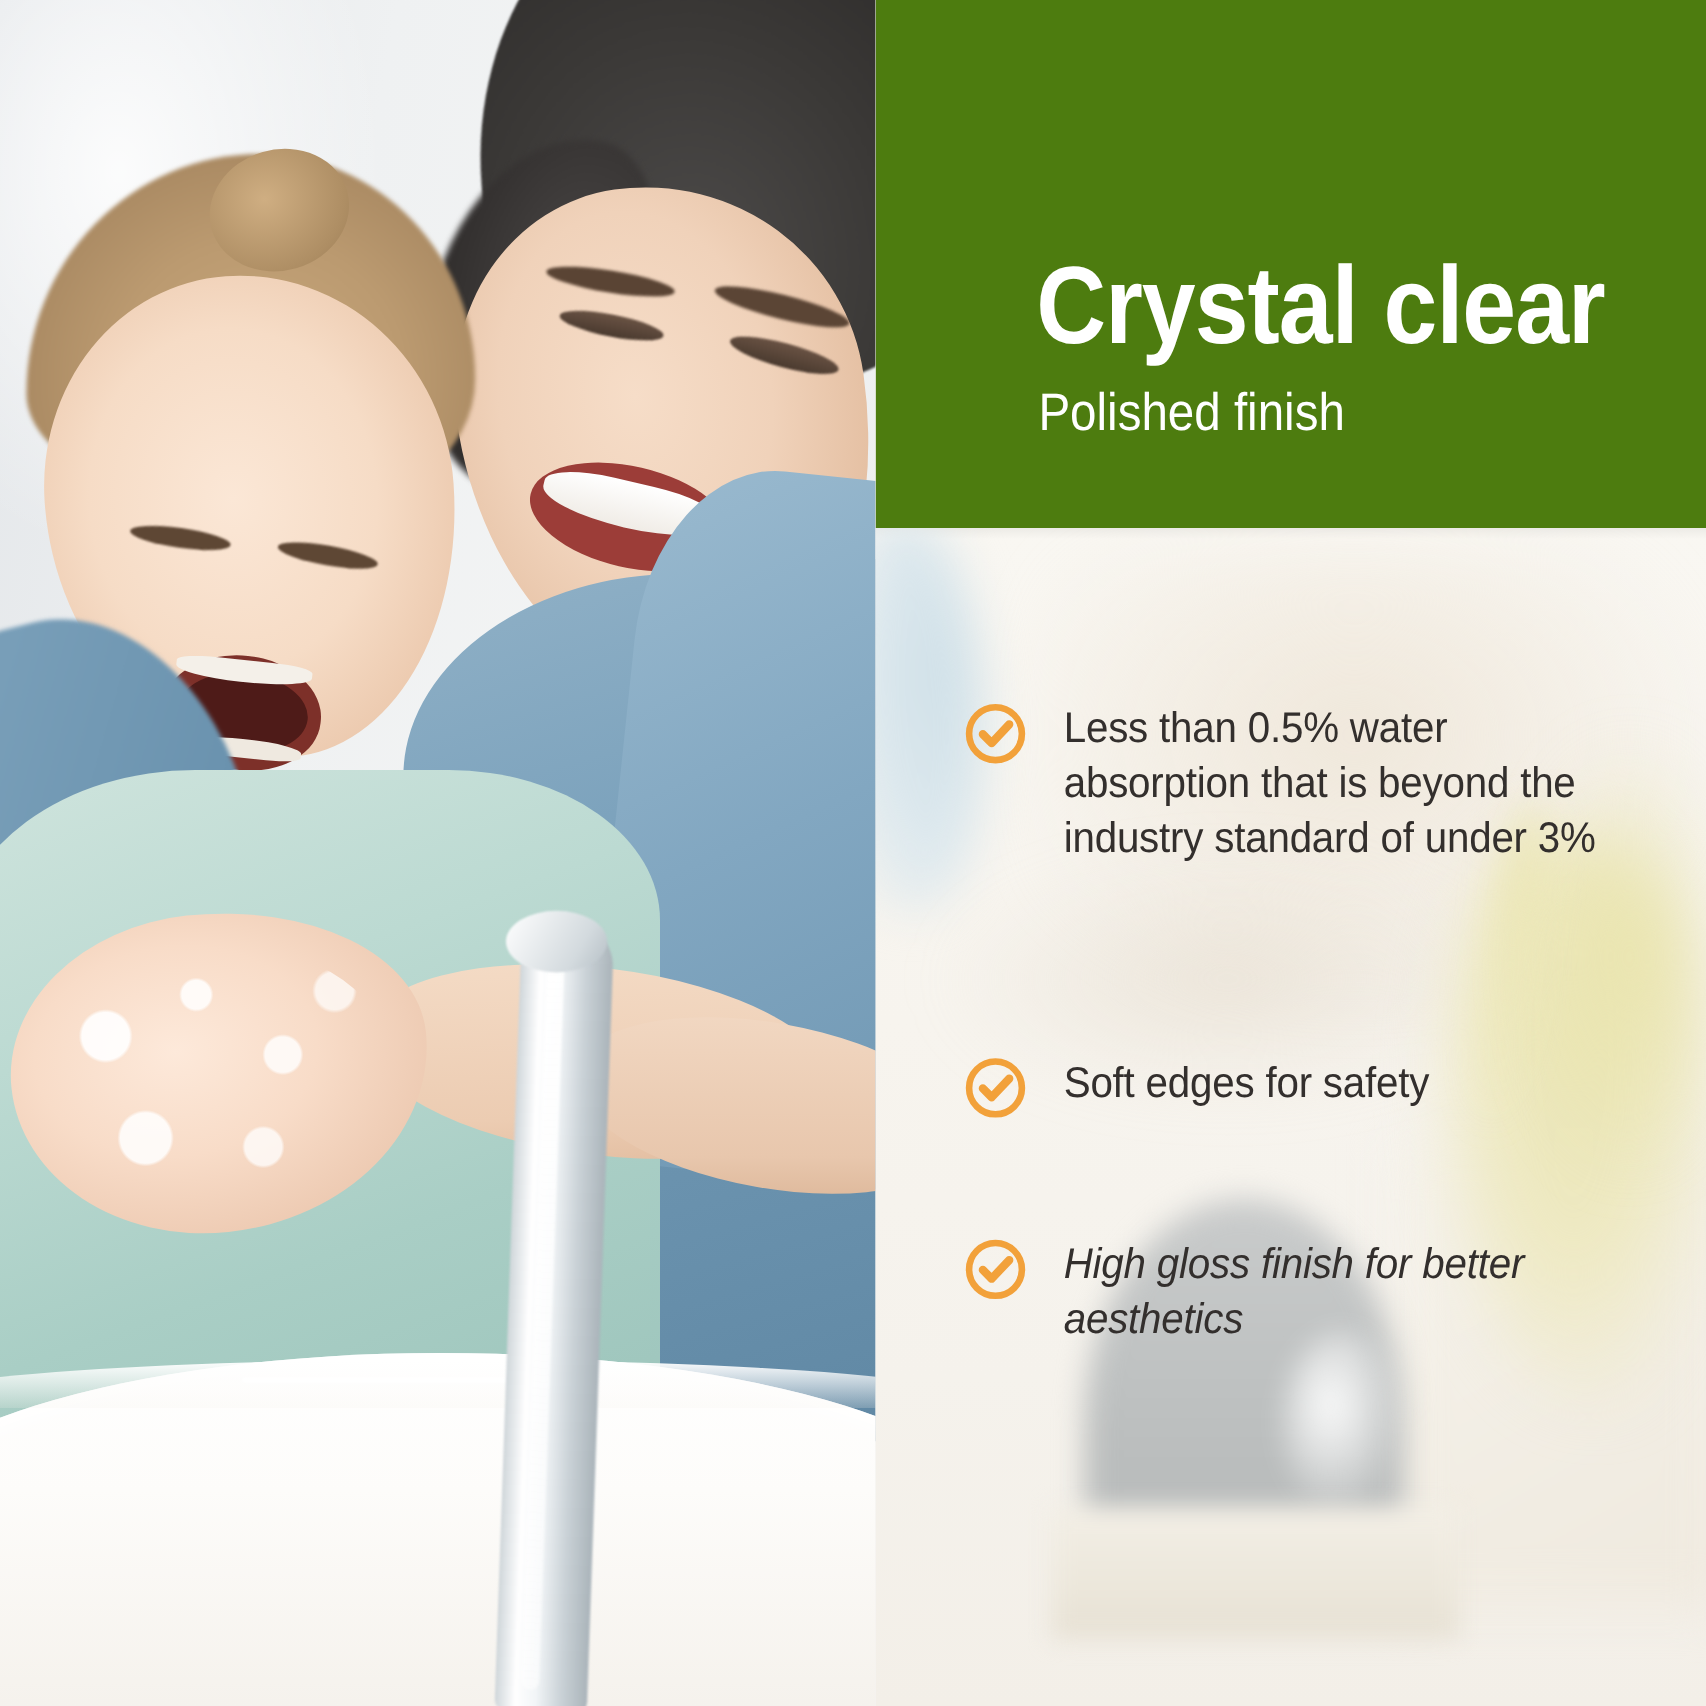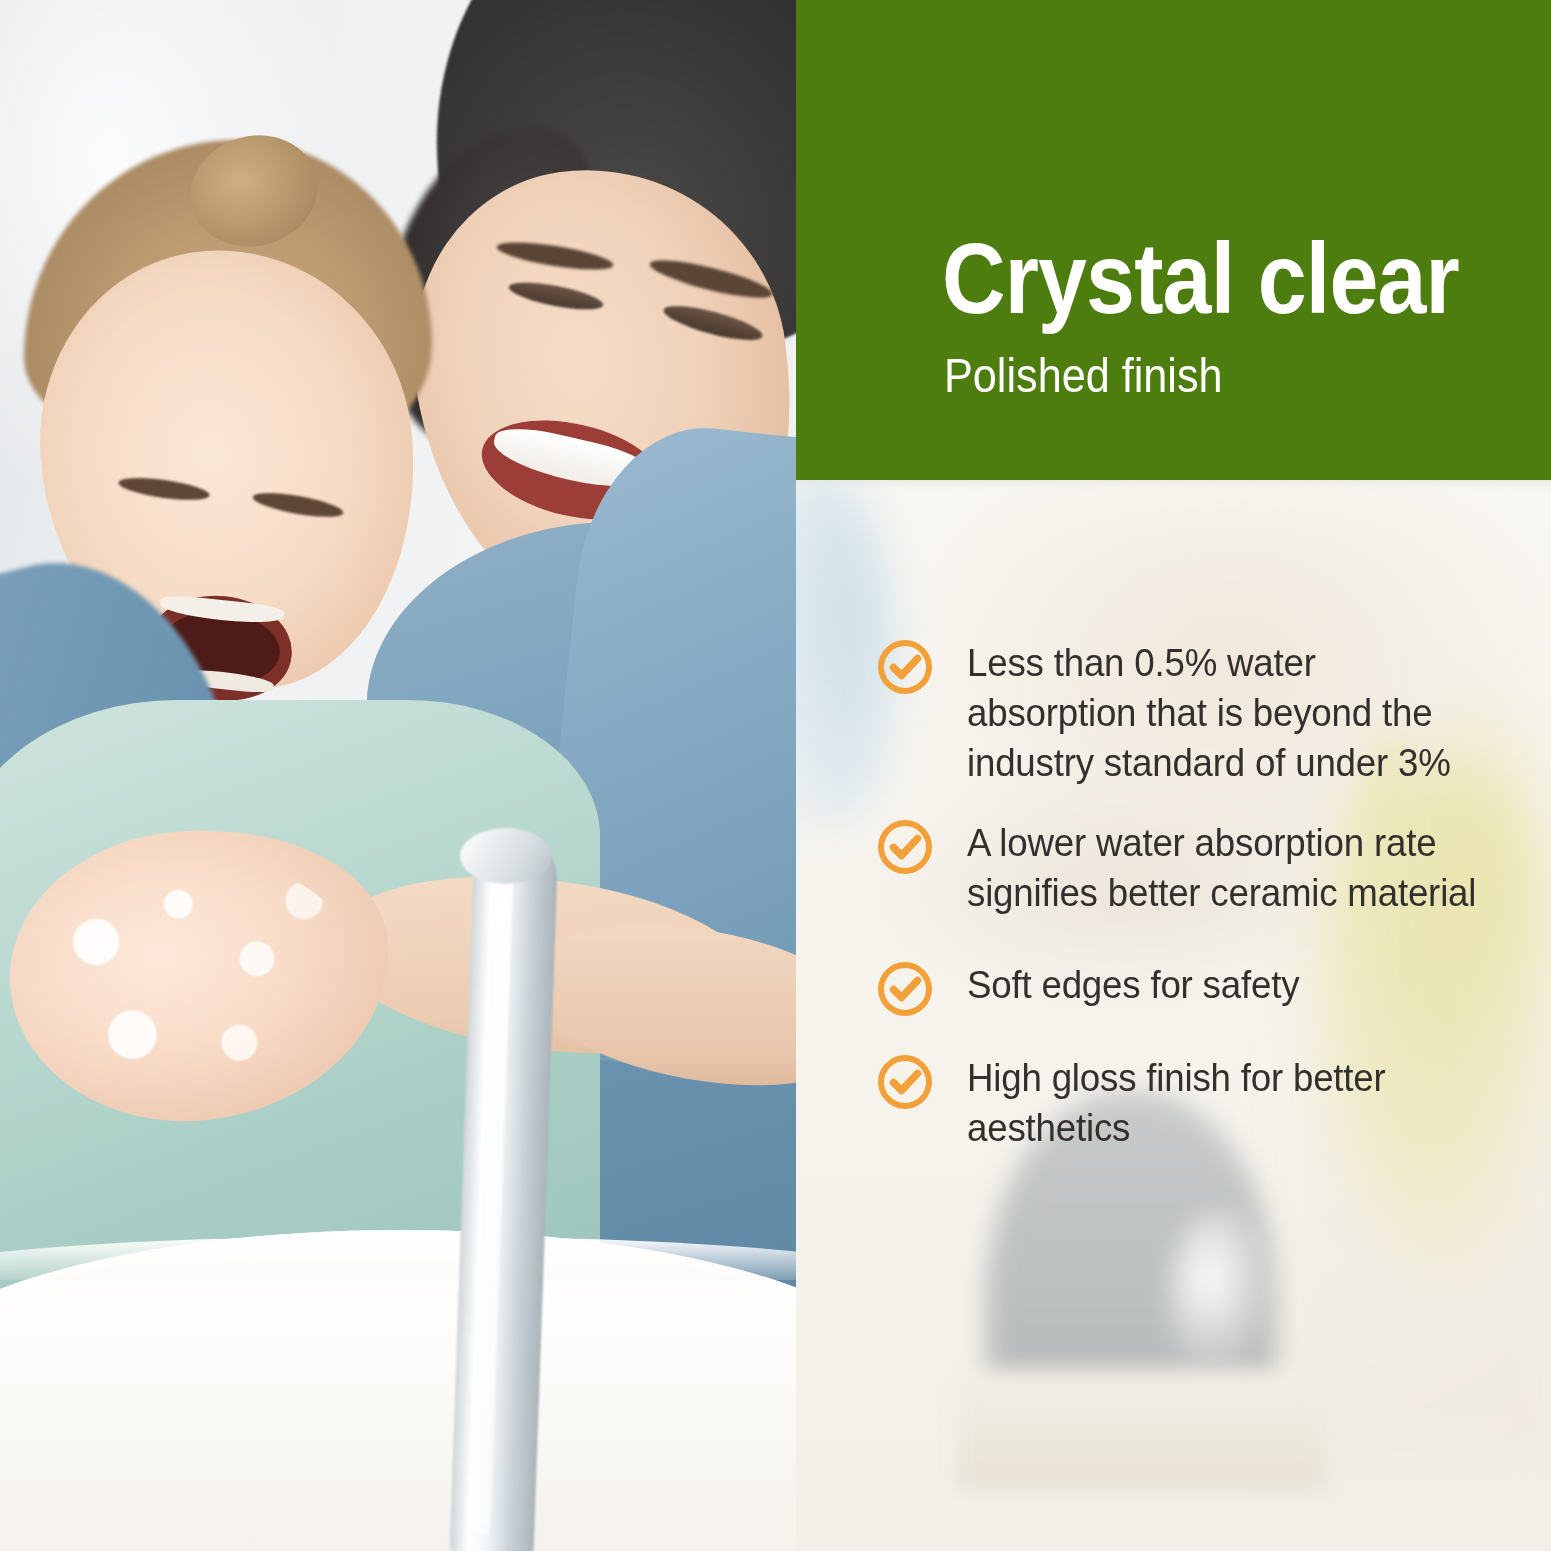--- a/index.html
+++ b/index.html
@@ -395,21 +395,21 @@
     line-height: 50px;
     font-weight: normal;
     letter-spacing: -.2px;
     transform: scaleX(.94);
     transform-origin: left top;
     width: 106%;
   }
   .f1 { top: 638px; }
   .f2 { top: 818px; }
   .f3 { top: 960px; }
-  .f4 { top: 1053px; }
+  .f4 { top: 1125px; font-style: italic; }
 </style>
 </head>
 <body>
 
 <div class="canvas">
 
   <div class="photo">
     <div class="ph-layer ph-wall"></div>
     <div class="ph-layer ph-light"></div>
 
@@ -476,27 +476,20 @@
     <div class="features">
 
       <div class="feature f1">
         <svg class="tick" viewBox="0 0 58 58">
           <circle cx="29" cy="29" r="24" fill="none" stroke="#F2A13A" stroke-width="6"></circle>
           <path d="M17.5 29.5 L25.5 37.5 L41.5 20.5" fill="none" stroke="#F2A13A" stroke-width="7.5" stroke-linecap="round" stroke-linejoin="round"></path>
         </svg>
         <p class="ftext">Less than 0.5% water absorption that is beyond the industry standard of under 3%</p>
       </div>
 
-      <div class="feature f2">
-        <svg class="tick" viewBox="0 0 58 58">
-          <circle cx="29" cy="29" r="24" fill="none" stroke="#F2A13A" stroke-width="6"></circle>
-          <path d="M17.5 29.5 L25.5 37.5 L41.5 20.5" fill="none" stroke="#F2A13A" stroke-width="7.5" stroke-linecap="round" stroke-linejoin="round"></path>
-        </svg>
-        <p class="ftext">A lower water absorption rate signifies better ceramic material</p>
-      </div>
 
       <div class="feature f3">
         <svg class="tick" viewBox="0 0 58 58">
           <circle cx="29" cy="29" r="24" fill="none" stroke="#F2A13A" stroke-width="6"></circle>
           <path d="M17.5 29.5 L25.5 37.5 L41.5 20.5" fill="none" stroke="#F2A13A" stroke-width="7.5" stroke-linecap="round" stroke-linejoin="round"></path>
         </svg>
         <p class="ftext">Soft edges for safety</p>
       </div>
 
       <div class="feature f4">

